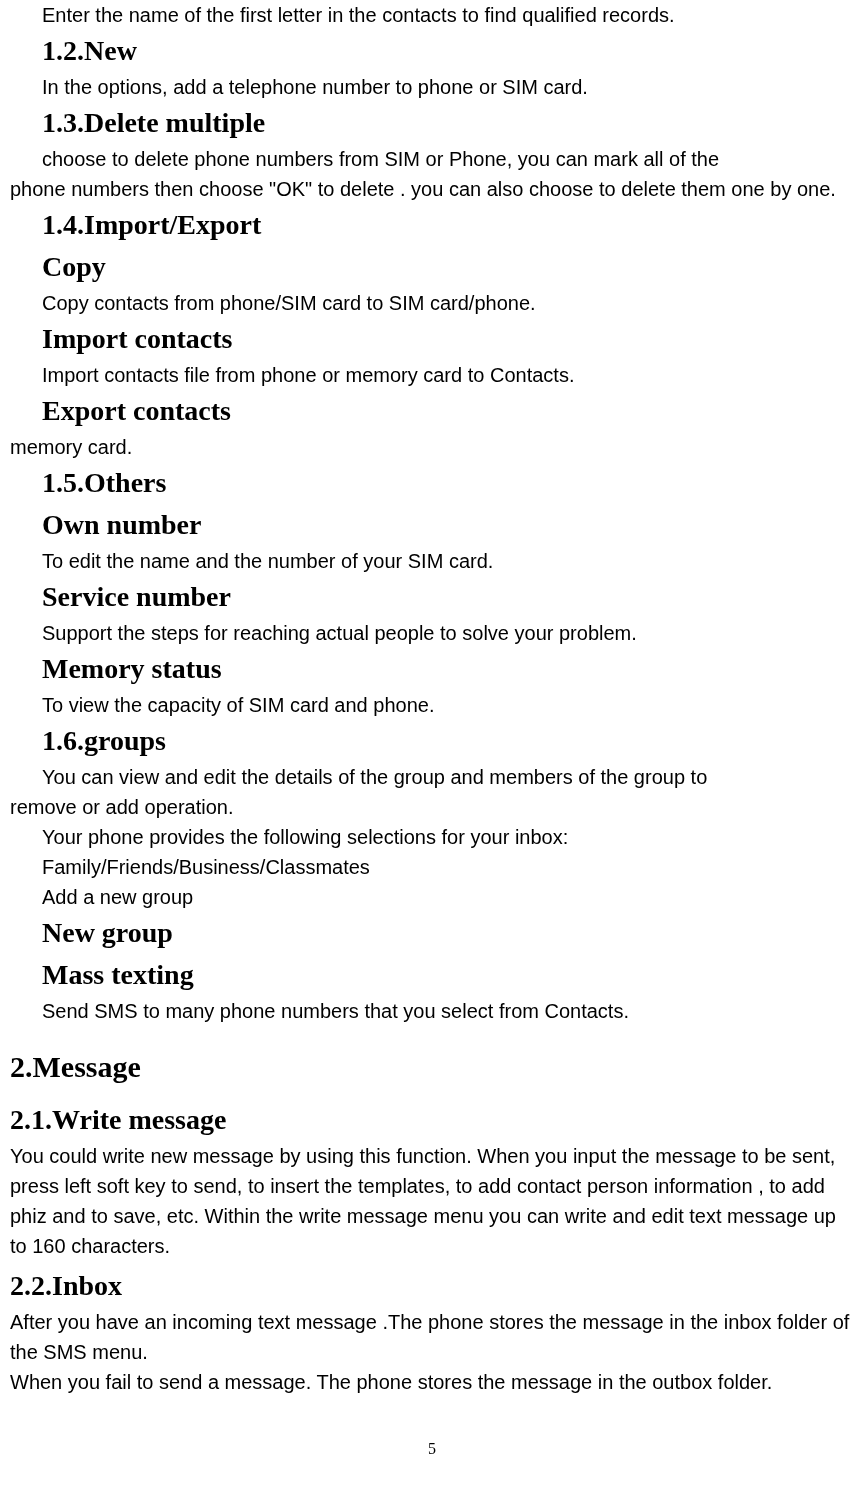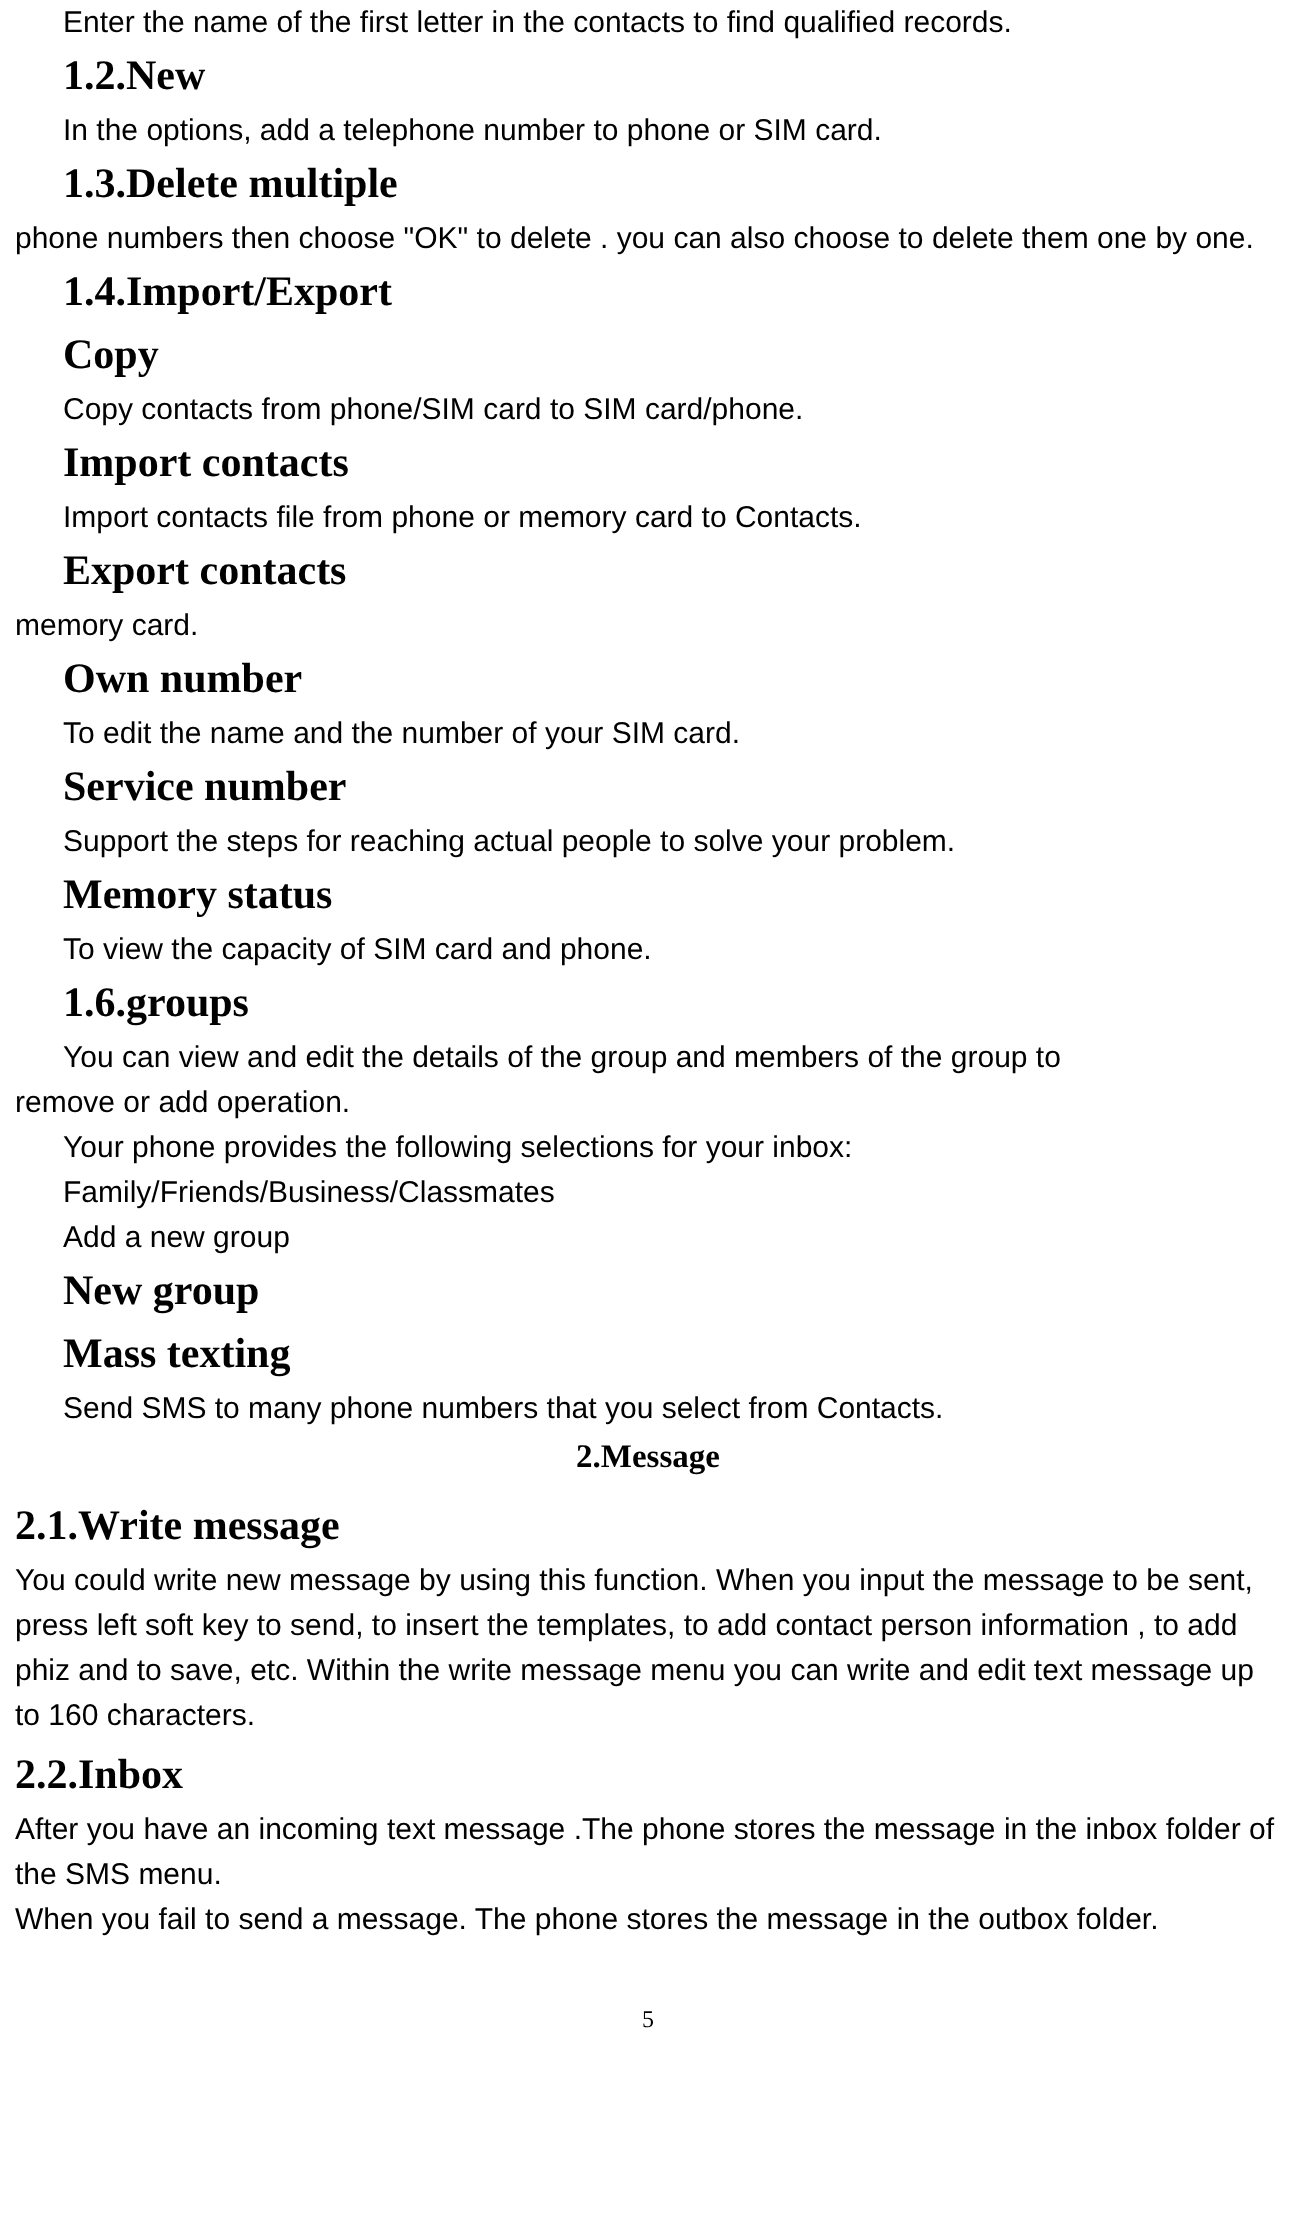--- a/index.html
+++ b/index.html
@@ -22,23 +22,23 @@
       padding-left: 0;
     }
     .bold {
       font-weight: bold;
       font-family: "Times New Roman", Times, serif;
       font-size: 28px;
     }
     .h2-style {
       font-weight: bold;
       font-family: "Times New Roman", Times, serif;
-      font-size: 22px;
+      font-size: 30px;
+      margin-top: 18px;
       margin-bottom: 10px;
-      text-align: center;
     }
     .h3-style {
       font-weight: bold;
       font-family: "Times New Roman", Times, serif;
       font-size: 28px;
       margin-top: 4px;
     }
     p {
       margin: 0;
     }
@@ -50,28 +50,30 @@
     }
   </style>
 </head>
 <body>
 
 <div class="page">
   <p class="indent">Enter the name of the first letter in the contacts to find qualified records.</p>
   <p class="indent bold">1.2.New</p>
   <p class="indent">In the options, add a telephone number to phone or SIM card.</p>
   <p class="indent bold">1.3.Delete multiple</p>
+  <p class="indent">choose to delete phone numbers from SIM or Phone, you can mark all of the</p>
   <p class="no-indent">phone numbers then choose "OK" to delete . you can also choose to delete them one by one.</p>
   <p class="indent bold">1.4.Import/Export</p>
   <p class="indent bold">Copy</p>
   <p class="indent">Copy contacts from phone/SIM card to SIM card/phone.</p>
   <p class="indent bold">Import contacts</p>
   <p class="indent">Import contacts file from phone or memory card to Contacts.</p>
   <p class="indent bold">Export contacts</p>
   <p class="no-indent">memory card.</p>
+  <p class="indent bold">1.5.Others</p>
   <p class="indent bold">Own number</p>
   <p class="indent">To edit the name and the number of your SIM card.</p>
   <p class="indent bold">Service number</p>
   <p class="indent">Support the steps for reaching actual people to solve your problem.</p>
   <p class="indent bold">Memory status</p>
   <p class="indent">To view the capacity of SIM card and phone.</p>
   <p class="indent bold">1.6.groups</p>
   <p class="indent">You can view and edit the details of the group and members of the group to</p>
   <p class="no-indent">remove or add operation.</p>
   <p class="indent">Your phone provides the following selections for your inbox:</p>

